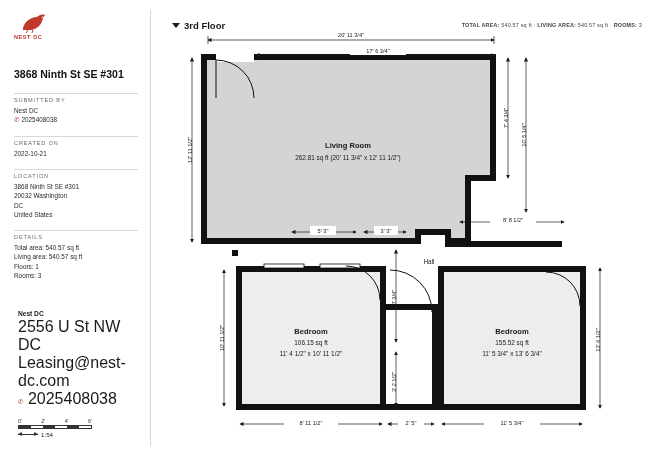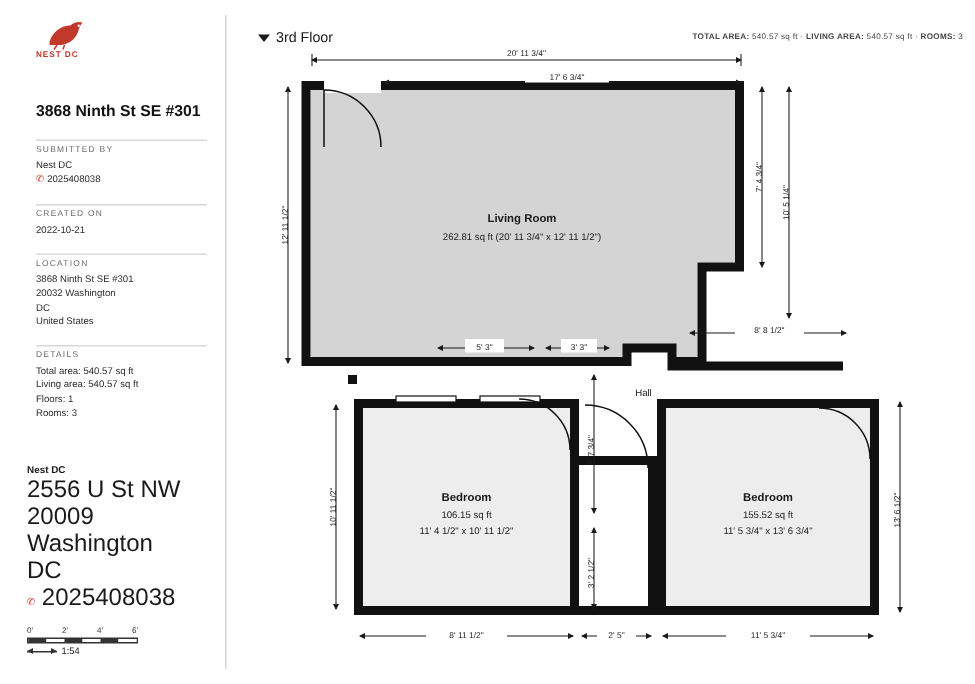--- a/index.html
+++ b/index.html
@@ -13,21 +13,21 @@
     overflow: hidden;
     position: relative;
   }
 
   
   #sidebar {
     position: absolute;
     left: 0; top: 0;
     width: 150px;
     height: 456px;
-    padding: 10px 12px 8px 24px;
+    padding: 10px 12px 8px 14px;
   }
   #logo {
     width: 44px; height: 40px;
     position: relative;
     margin-bottom: 18px;
   }
   #logo .bird {
     position: absolute; left: 6px; top: 2px;
     width: 30px; height: 22px;
   }
@@ -91,21 +91,21 @@
   }
 
   
   #plan {
     position: absolute;
     left: 160px; top: 0;
     width: 490px; height: 456px;
   }
   #floor-label {
     position: absolute; left: 12px; top: 20px;
-    font-size: 9.5px; font-weight: normal;
+    font-size: 9.5px; font-weight: bold;
     display: flex; align-items: center; gap: 4px;
   }
   #floor-label .caret {
     width: 0; height: 0;
     border-left: 4px solid #1a1a1a;
     border-right: 4px solid #1a1a1a;
     border-top: 5px solid #1a1a1a;
     border-left-color: transparent;
     border-right-color: transparent;
   }
@@ -166,22 +166,22 @@
     <div class="hdr">DETAILS</div>
     <div class="line">Total area: 540.57 sq ft</div>
     <div class="line">Living area: 540.57 sq ft</div>
     <div class="line">Floors: 1</div>
     <div class="line">Rooms: 3</div>
   </div>
 
   <div id="footer-block">
     <div class="nm">Nest DC</div>
     <div class="line">2556 U St NW</div>
-    <div class="line">20009 Washington</div>
     <div class="line">DC</div>
+    <div class="line">Leasing@nest-dc.com</div>
     <div class="line ph">
       <span class="ph-ico">✆</span>
       <span>2025408038</span>
     </div>
   </div>
 
   <div id="scalebar">
     <div id="sb-ticks">
       <span>0'</span>
       <span>2'</span>

